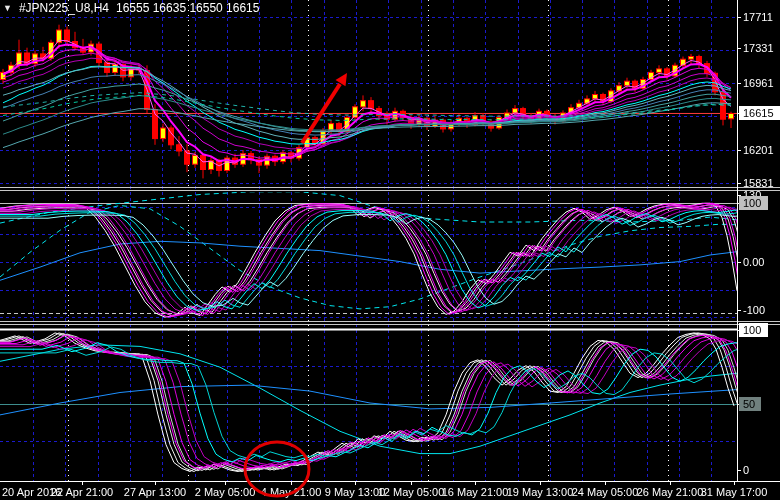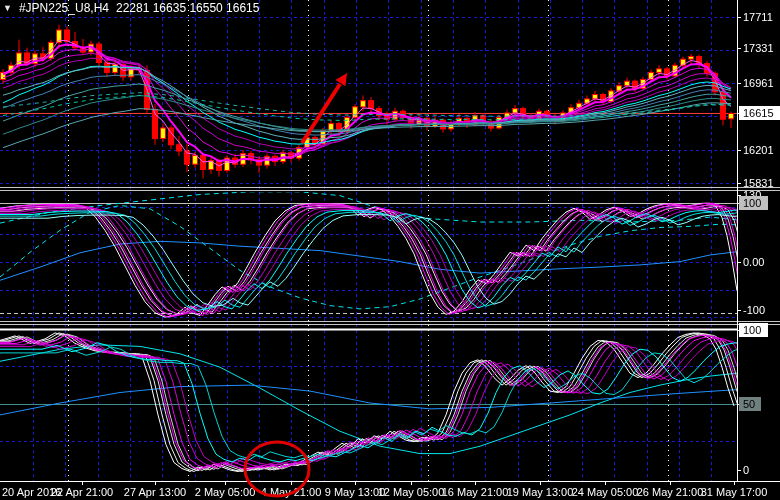--- a/index.html
+++ b/index.html
@@ -368,15 +368,15 @@
       </g>
       <g>
         <line x1="302" y1="143" x2="340" y2="84" stroke="#F00000" stroke-width="4"></line>
         <polygon points="347,73 345.5,86.3 335.5,79.9" fill="#F00000"></polygon>
         <ellipse cx="277" cy="469" rx="32" ry="27" fill="none" stroke="#E00000" stroke-width="3"></ellipse>
       </g>
     </svg>
   <div id="titlebar">
     <span class="dd">▼</span>
     <span>#JPN225_U8,H4</span>
-    <span>22281 16635 16550 16615</span>
+    <span>16555 16635 16550 16615</span>
   </div>
 </div>
 
 </body></html>

